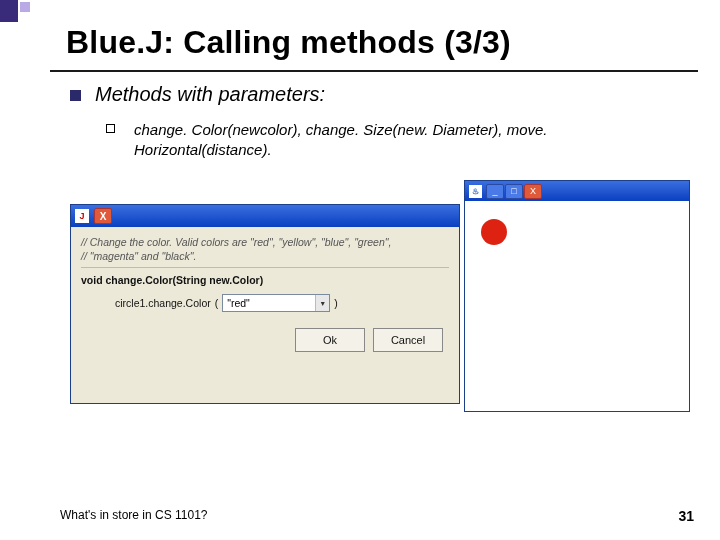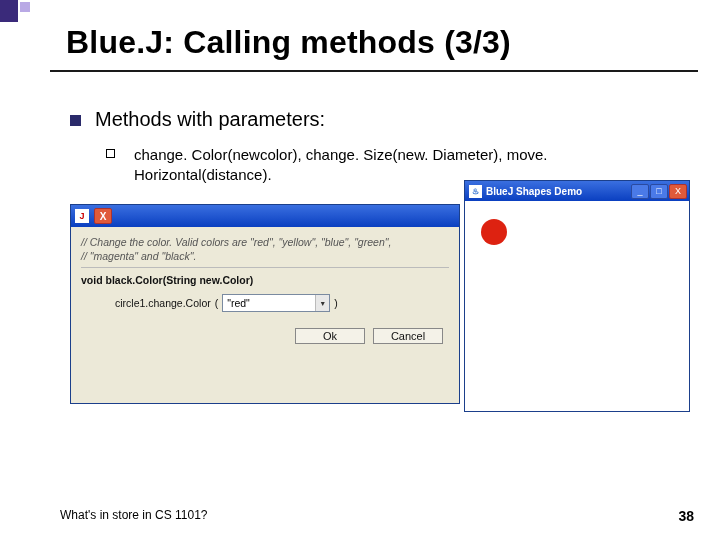--- a/index.html
+++ b/index.html
@@ -29,21 +29,21 @@
     position: absolute;
     top: 24px; left: 50px;
     font-size: 32px;
     font-weight: bold;
     color: #000;
     letter-spacing: 0.2px;
     margin-left: 16px;
   }
   .content {
     position: absolute;
-    top: 108px; left: 70px; right: 30px;
+    top: 83px; left: 70px; right: 30px; font-style: italic;
   }
   .lvl1 { display: flex; gap: 14px; font-size: 20px; color: #000; }
   .sq-filled {
     width: 11px; height: 11px; background: #2a2a6a; margin-top: 7px; flex: 0 0 11px;
   }
   .lvl2 { display: flex; gap: 19px; font-size: 15px; color: #000; margin-top: 14px; margin-left: 36px; max-width: 560px; line-height: 1.3; }
   .sq-hollow {
     width: 9px; height: 9px; border: 1.5px solid #000; margin-top: 4px; flex: 0 0 9px;
   }
   .figures {
@@ -94,21 +94,21 @@
     font-family: Arial;
   }
   .combo .arrow {
     width: 14px; height: 16px; background: #e8e8e8; border-left: 1px solid #bbb;
     display: flex; align-items: center; justify-content: center; font-size: 8px; color: #333;
   }
   .dlg-buttons {
     display: flex; justify-content: flex-end; gap: 8px; margin-top: 16px; padding-right: 6px;
   }
   .btn {
-    width: 70px; height: 16px; border: 1px solid #888; background: #f4f2e8;
+    width: 70px; height: 24px; border: 1px solid #888; background: #f4f2e8;
     font-size: 11px; display: flex; align-items: center; justify-content: center;
   }
   
   .shapes-win {
     position: absolute;
     top: -12px; right: 0;
     width: 226px; height: 232px;
     border: 1px solid #1b3f8b;
     background: #fff;
   }
@@ -169,49 +169,48 @@
   <div class="dialog">
     <div class="dlg-titlebar">
       <span class="dlg-icon">J</span>
       <span class="win-close">X</span>
     </div>
     <div class="dlg-body">
       <div class="dlg-comment">
         <div>// Change the color. Valid colors are "red", "yellow", "blue", "green",</div>
         <div>// "magenta" and "black".</div>
       </div>
-      <div class="dlg-sig">void black.Color(String new.Color)</div>
+      <div class="dlg-sig">void change.Color(String new.Color)</div>
       <div class="dlg-call-row">
         <span style="flex:0 0 30px"></span>
         <span>circle1.change.Color</span>
         <span>(</span>
         <span class="combo">
           <input type="text" value="&quot;red&quot;" style="">
           <span class="arrow">▾</span>
         </span>
         <span>)</span>
       </div>
       <div class="dlg-buttons">
         <div class="btn">Ok</div>
         <div class="btn">Cancel</div>
       </div>
     </div>
   </div>
 
   <div class="shapes-win">
     <div class="shapes-titlebar">
       <span class="java-icon">♨</span>
-      <span class="shapes-title-text">BlueJ Shapes Demo</span>
       <span class="win-btns">
         <span class="wbtn">_</span>
         <span class="wbtn">□</span>
         <span class="wbtn close">X</span>
       </span>
     </div>
     <div class="shapes-canvas">
       <div class="red-circle"></div>
     </div>
   </div>
 
 </div>
 
 <div class="footer-left">What's in store in CS 1101?</div>
-<div class="footer-right">38</div>
+<div class="footer-right">31</div>
 
 </body></html>

